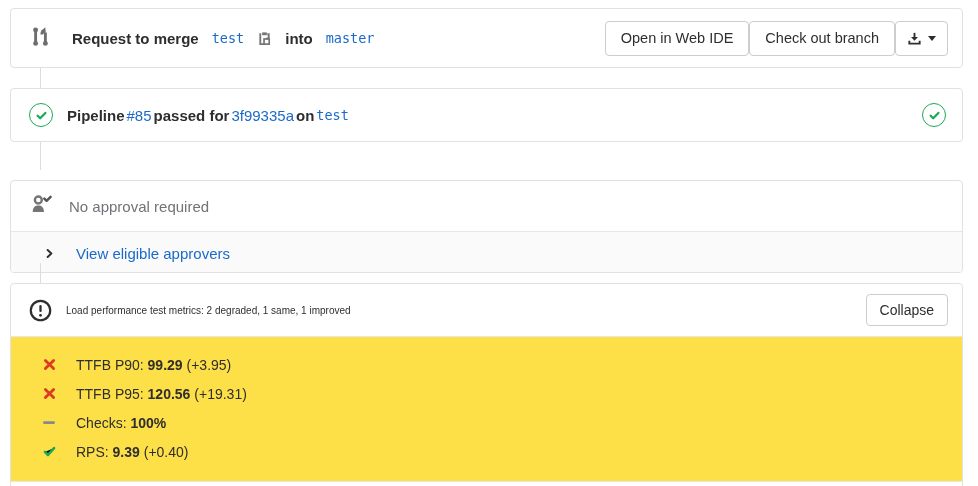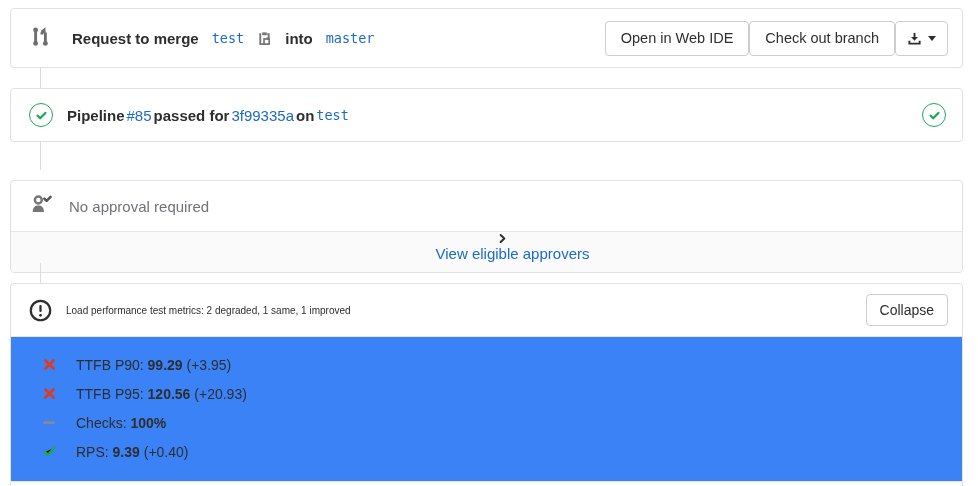--- a/index.html
+++ b/index.html
@@ -29,29 +29,29 @@
              display:flex;align-items:center;justify-content:center;flex:none;box-sizing:border-box;}
   #card-pipeline .line{display:flex;align-items:center;gap:2px;font-size:15px;margin-left:14px;}
   #card-pipeline .right-status{margin-left:auto;}
   a.link{color:#1b6ac9;text-decoration:none;cursor:pointer;}
 
   
   #card-approval{top:180px;height:93px;overflow:hidden;}
   .approval-row1{height:50px;display:flex;align-items:center;padding:0 16px 0 18px;}
   .approval-row1 .msg{color:#737278;font-size:15px;margin-left:16px;}
   .approval-row2{height:42px;border-top:1px solid #e7e7e7;background:#fafafa;
-                 display:flex;align-items:center;padding-left:32px;flex-direction:column;}
+                 display:flex;align-items:center;padding-left:32px;}
   .approval-row2 .lbl{font-size:15px;margin-left:20px;}
 
   
   #card-loadperf{top:283px;height:240px;}
   .lp-header{height:52px;display:flex;align-items:center;padding:0 14px 0 18px;}
   .lp-header .summary{font-size:10px;margin-left:14px;}
   .btn-collapse{margin-left:auto;height:32px;padding:0 13px;font-size:14px;}
-  .lp-body{background:#3b82f6;border-top:1px solid #e7e7e7;border-bottom:1px solid #e7e7e7;
+  .lp-body{background:#fde047;border-top:1px solid #e7e7e7;border-bottom:1px solid #e7e7e7;
            height:146px;padding-top:13px;box-sizing:border-box;}
   .metric-row{height:29px;display:flex;align-items:center;}
   .m-icon{width:22px;display:flex;justify-content:center;margin-left:27px;flex:none;}
   .m-text{margin-left:16px;font-size:14px;color:#2e2e2e;}
   .m-text b{font-weight:700;}
   .metric-row svg{display:none;}
   .metric-row.degraded svg.i-degraded{display:block;}
   .metric-row.same svg.i-same{display:block;}
   .metric-row.improved svg.i-improved{display:block;}
   svg{flex:none;}
@@ -170,21 +170,21 @@
       </span>
       <span class="m-text"><span>TTFB P90:</span> <b>99.29</b> <span>(+3.95)</span></span>
     </div>
     <div class="metric-row degraded">
       <span class="m-icon">
         <svg class="i-degraded" width="13" height="13" viewBox="0 0 12 12">
             <path d="M2.2 2.2 L9.8 9.8 M9.8 2.2 L2.2 9.8" stroke="#db3b21" stroke-width="2.6" stroke-linecap="round"></path>
           </svg>
 
       </span>
-      <span class="m-text"><span>TTFB P95:</span> <b>120.56</b> <span>(+20.93)</span></span>
+      <span class="m-text"><span>TTFB P95:</span> <b>120.56</b> <span>(+19.31)</span></span>
     </div>
     <div class="metric-row same">
       <span class="m-icon">
 
         <svg class="i-same" width="14" height="13" viewBox="0 0 14 12">
             <rect x="1" y="4.8" width="12" height="2.6" rx="1.3" fill="#89888d"></rect>
           </svg>
 
       </span>
       <span class="m-text"><span>Checks:</span> <b>100%</b> <span></span></span>

